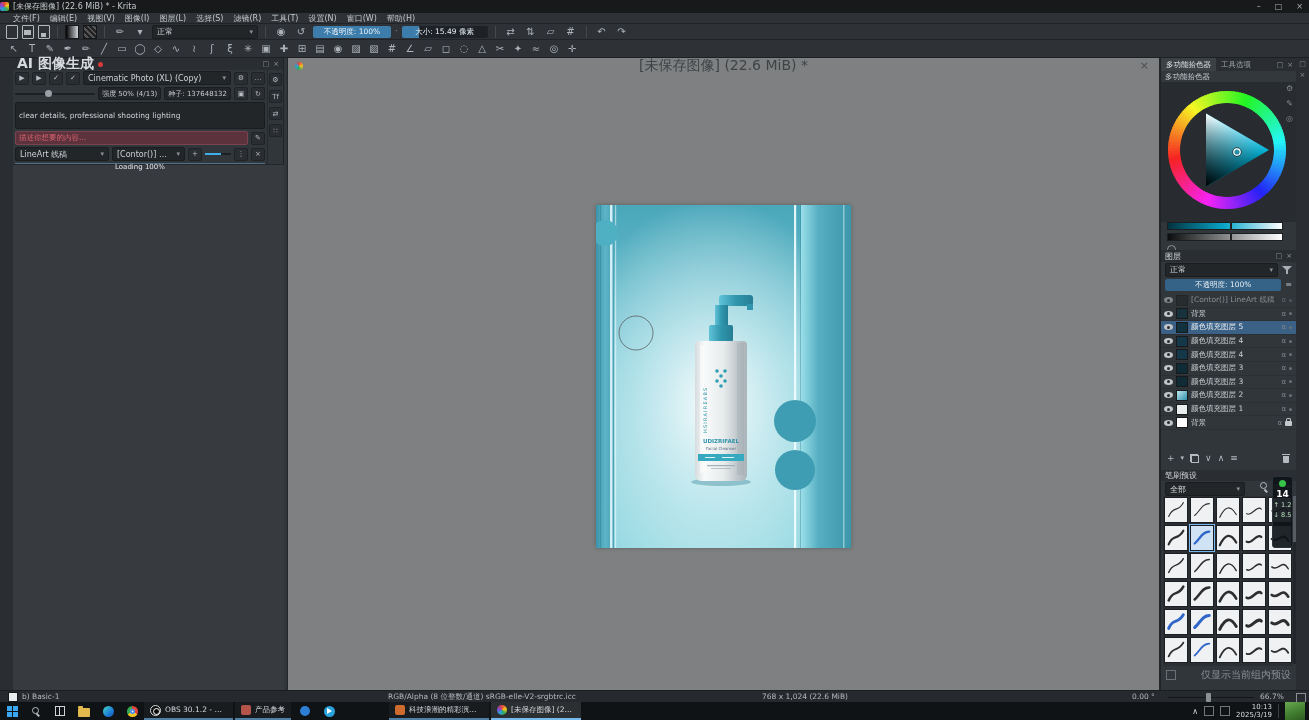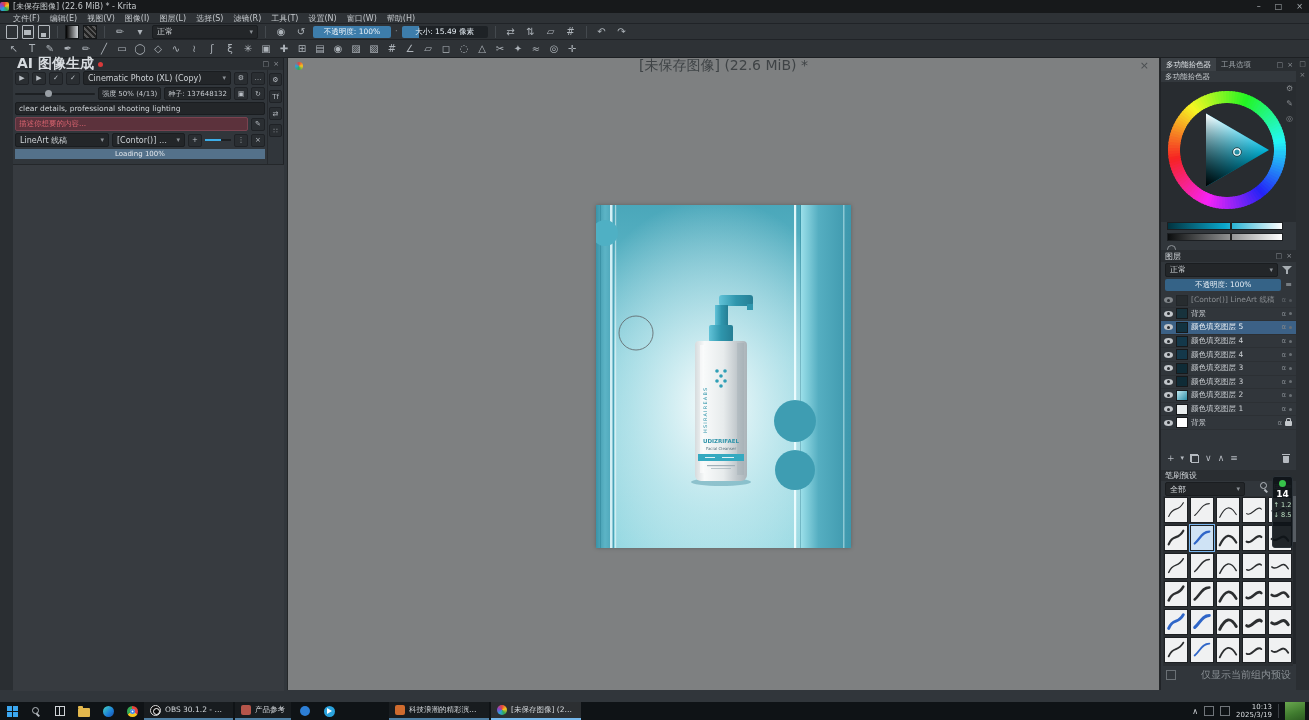--- a/index.html
+++ b/index.html
@@ -41,21 +41,21 @@
   .mini{font-size:7px;color:#8d9297;}
   .ai-body{display:flex;height:94px;}
   .ai-mainc{flex:1;padding:1px 2px;display:flex;flex-direction:column;gap:2px;box-sizing:border-box;min-width:0;}
   .ai-rail{width:15px;display:flex;flex-direction:column;align-items:center;gap:4px;padding-top:3px;border-left:1px solid #26292d;}
   .ai-rail .rbtn{width:11px;height:11px;background:#2a2e32;border:1px solid #1f2226;border-radius:2px;color:#b5bac0;font-size:7px;display:flex;align-items:center;justify-content:center;}
   .ai-row{display:flex;align-items:center;gap:3px;min-width:0;}
   .sbtn{width:12px;height:11px;background:#2a2e32;border:1px solid #1f2226;border-radius:2px;color:#b9bec4;font-size:7px;display:flex;align-items:center;justify-content:center;flex:none;}
   .slider-track{flex:1;height:2px;background:#1d2023;border-radius:1px;position:relative;}
   .slider-track .hd{position:absolute;top:-3px;left:38%;width:7px;height:7px;border-radius:50%;background:#9aa0a6;}
   .spin{height:11px;background:#232629;border:1px solid #1a1d20;border-radius:2px;display:flex;align-items:center;padding:0 3px;color:#c7cbd0;font-size:7px;white-space:nowrap;}
-  .prompt-input{flex:1;height:11px;background:#232629;border:1px solid #1a1d20;border-radius:2px;display:flex;align-items:center;padding:0 3px;color:#ced2d6;font-size:7.5px;white-space:nowrap;overflow:hidden;}
+  .prompt-input{flex:1;height:11px;background:#232629;border:1px solid #1a1d20;border-radius:2px;display:flex;align-items:center;padding:7px 3px;color:#ced2d6;font-size:7.5px;white-space:nowrap;overflow:hidden;}
   .neg-input{flex:1;height:12px;background:#5c323c;border:1px solid #7a4350;border-radius:2px;display:flex;align-items:center;padding:0 3px;color:#d8636f;font-size:7.5px;white-space:nowrap;overflow:hidden;}
   .blue-mini-slider{width:26px;height:2px;background:#1d2023;position:relative;flex:none;}
   .blue-mini-slider::before{content:"";position:absolute;left:0;top:0;width:60%;height:2px;background:#3daee9;}
   .progress{height:10px;background:#49525c;border-radius:1px;position:relative;display:flex;align-items:center;justify-content:center;}
   .progress .ptx{font-size:7px;color:#e2e7ec;position:relative;z-index:1;}
   .progress::before{content:"";position:absolute;inset:0;background:#54718a;width:100%;}
   
   #canvas-area{position:absolute;left:287px;top:0;width:873px;height:632px;background:#7e8081;border-left:1px solid #242729;border-right:1px solid #242729;box-sizing:border-box;}
   .subwin-header{position:absolute;left:0;top:0;width:100%;height:16px;display:flex;align-items:center;}
   .subwin-header .doc-ic{position:absolute;left:7px;top:4px;width:8px;height:8px;border-radius:50%;background:conic-gradient(#e6443c,#f7c51e,#34a853,#2aa3dd,#e6443c);}
@@ -852,20 +852,31 @@
         <span class="ftx">仅显示当前组内预设</span>
       </div>
     </div>
 
     <div id="right-strip">
       <span>□</span>
       <span>×</span>
     </div>
   </div>
 
+  <div id="statusbar">
+    <span class="preset-chip"></span>
+    <span class="abs" style="left:22px">b) Basic-1</span>
+    <span class="abs" style="left:388px">RGB/Alpha (8 位整数/通道)  sRGB-elle-V2-srgbtrc.icc</span>
+    <span class="abs" style="left:762px">768 x 1,024 (22.6 MiB)</span>
+    <span class="abs" style="left:1132px">0.00 °</span>
+    <span class="zoom-track"></span>
+    <span class="zoom-handle"></span>
+    <span class="abs" style="left:1260px">66.7%</span>
+    <span class="canvas-only-ico"></span>
+  </div>
 
   <div id="taskbar">
     <span class="tb-ico">
         <span class="ico-start">
           <i></i>
           <i></i>
           <i></i>
           <i></i>
         </span>
       </span>

